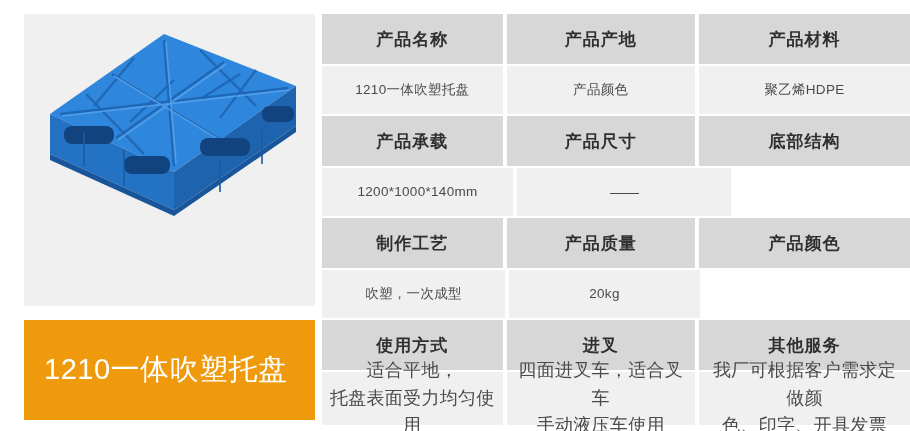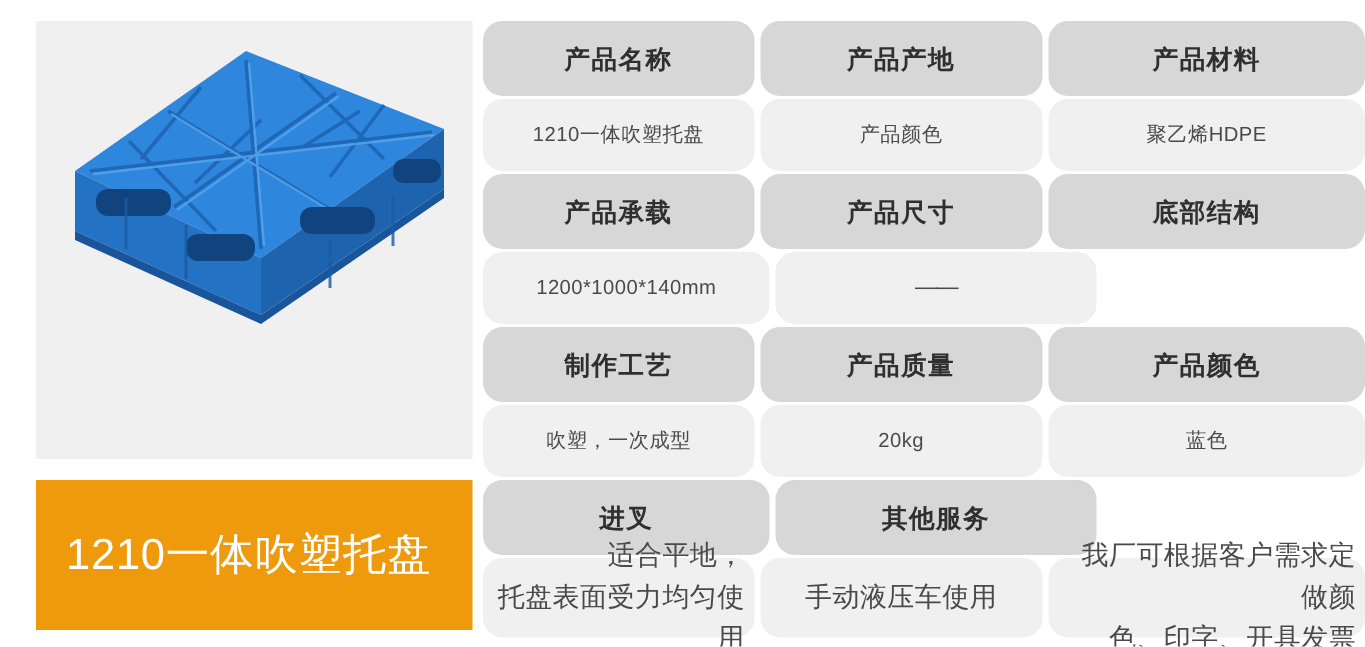--- a/index.html
+++ b/index.html
@@ -78,22 +78,21 @@
     display: flex;
     width: 100%;
     margin-bottom: 2px;
   }
 
   .spec-cell {
     box-sizing: border-box;
     display: flex;
     align-items: center;
     justify-content: center;
-    text-align: right;
-    border-radius: 13px;
+    text-align: center;
   }
 
   .col-1 { width: 183px; margin-right: 4px; }
   .col-2 { width: 191px; margin-right: 4px; }
   .col-3 { width: 214px; }
 
   .head-row .spec-cell {
     height: 50px;
     background: #d7d7d7;
     color: #2f2f2f;
@@ -236,40 +235,37 @@
       <div class="spec-cell col-1">
         <span class="cell-lines">
             <span>吹塑，一次成型</span>
           </span>
       </div>
       <div class="spec-cell col-2">
         <span class="cell-lines">
             <span>20kg</span>
           </span>
       </div>
-      <div class="spec-cell col-3">
-        <span class="cell-lines">
-            <span>蓝色</span>
-          </span>
-      </div>
-    </div>
-
-    <div class="spec-block head-row">
+    </div>
+
+    <div class="spec-block head-row">
+      <div class="spec-cell col-1">使用方式</div>
       <div class="spec-cell col-2">进叉</div>
       <div class="spec-cell col-3">其他服务</div>
     </div>
     <div class="spec-block val-row tall">
       <div class="spec-cell col-1">
         <span class="cell-lines">
           <span>适合平地，</span>
           <span>托盘表面受力均匀使用</span>
         </span>
       </div>
       <div class="spec-cell col-2">
         <span class="cell-lines">
+          <span>四面进叉车，适合叉车</span>
           <span>手动液压车使用</span>
         </span>
       </div>
       <div class="spec-cell col-3">
         <span class="cell-lines">
           <span>我厂可根据客户需求定做颜</span>
           <span>色、印字、开具发票</span>
         </span>
       </div>
     </div>

